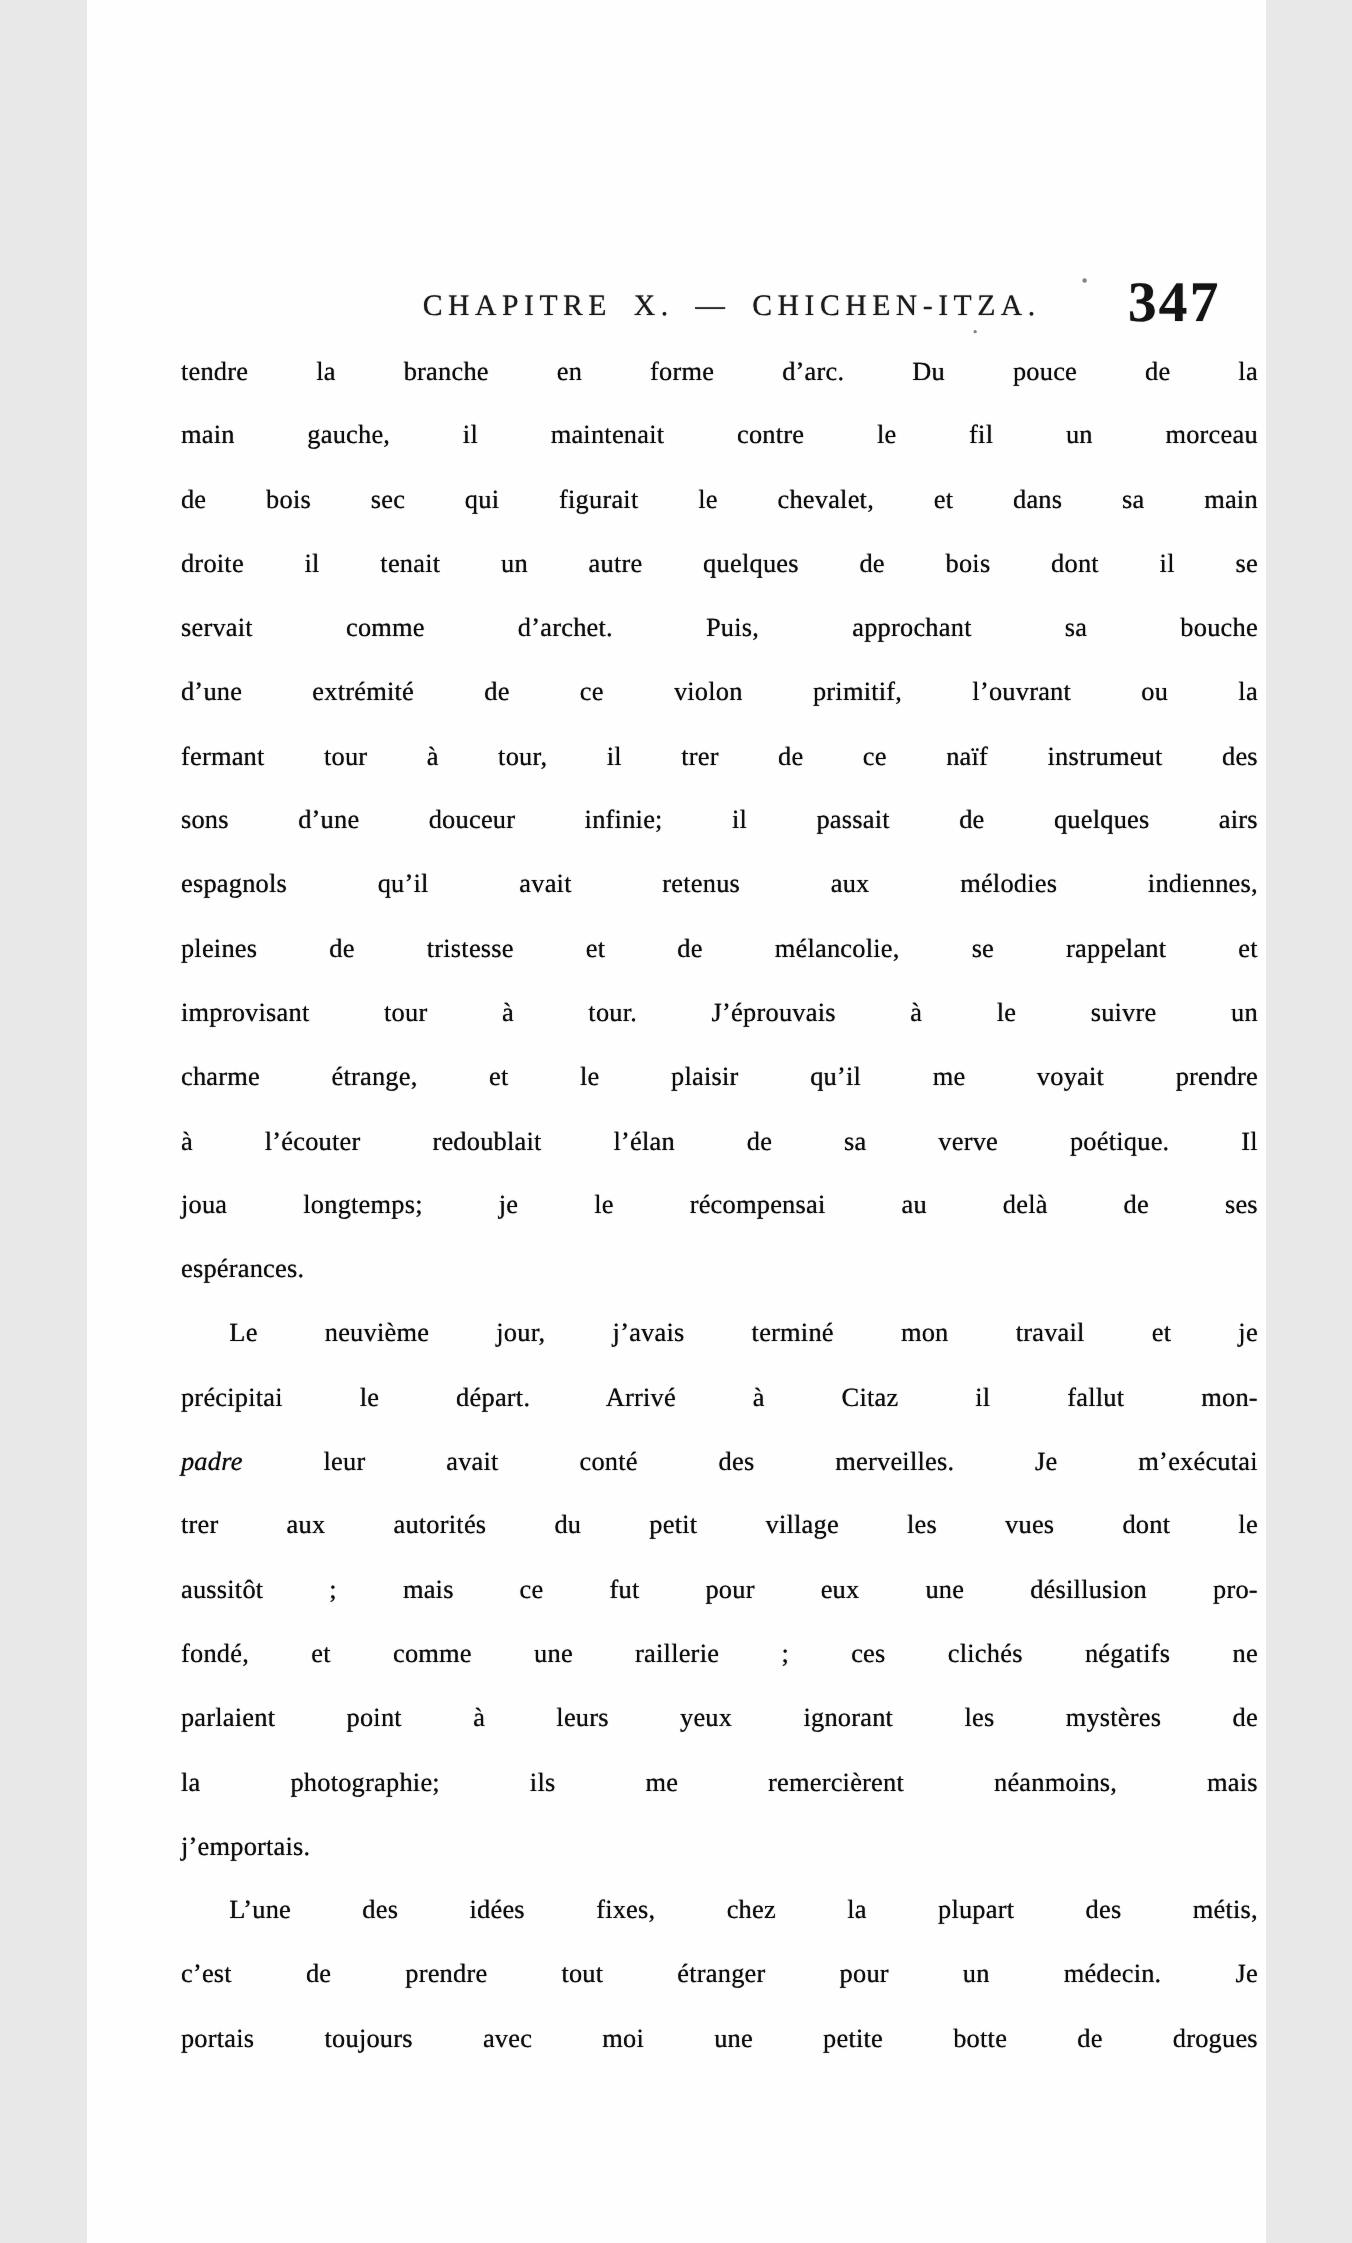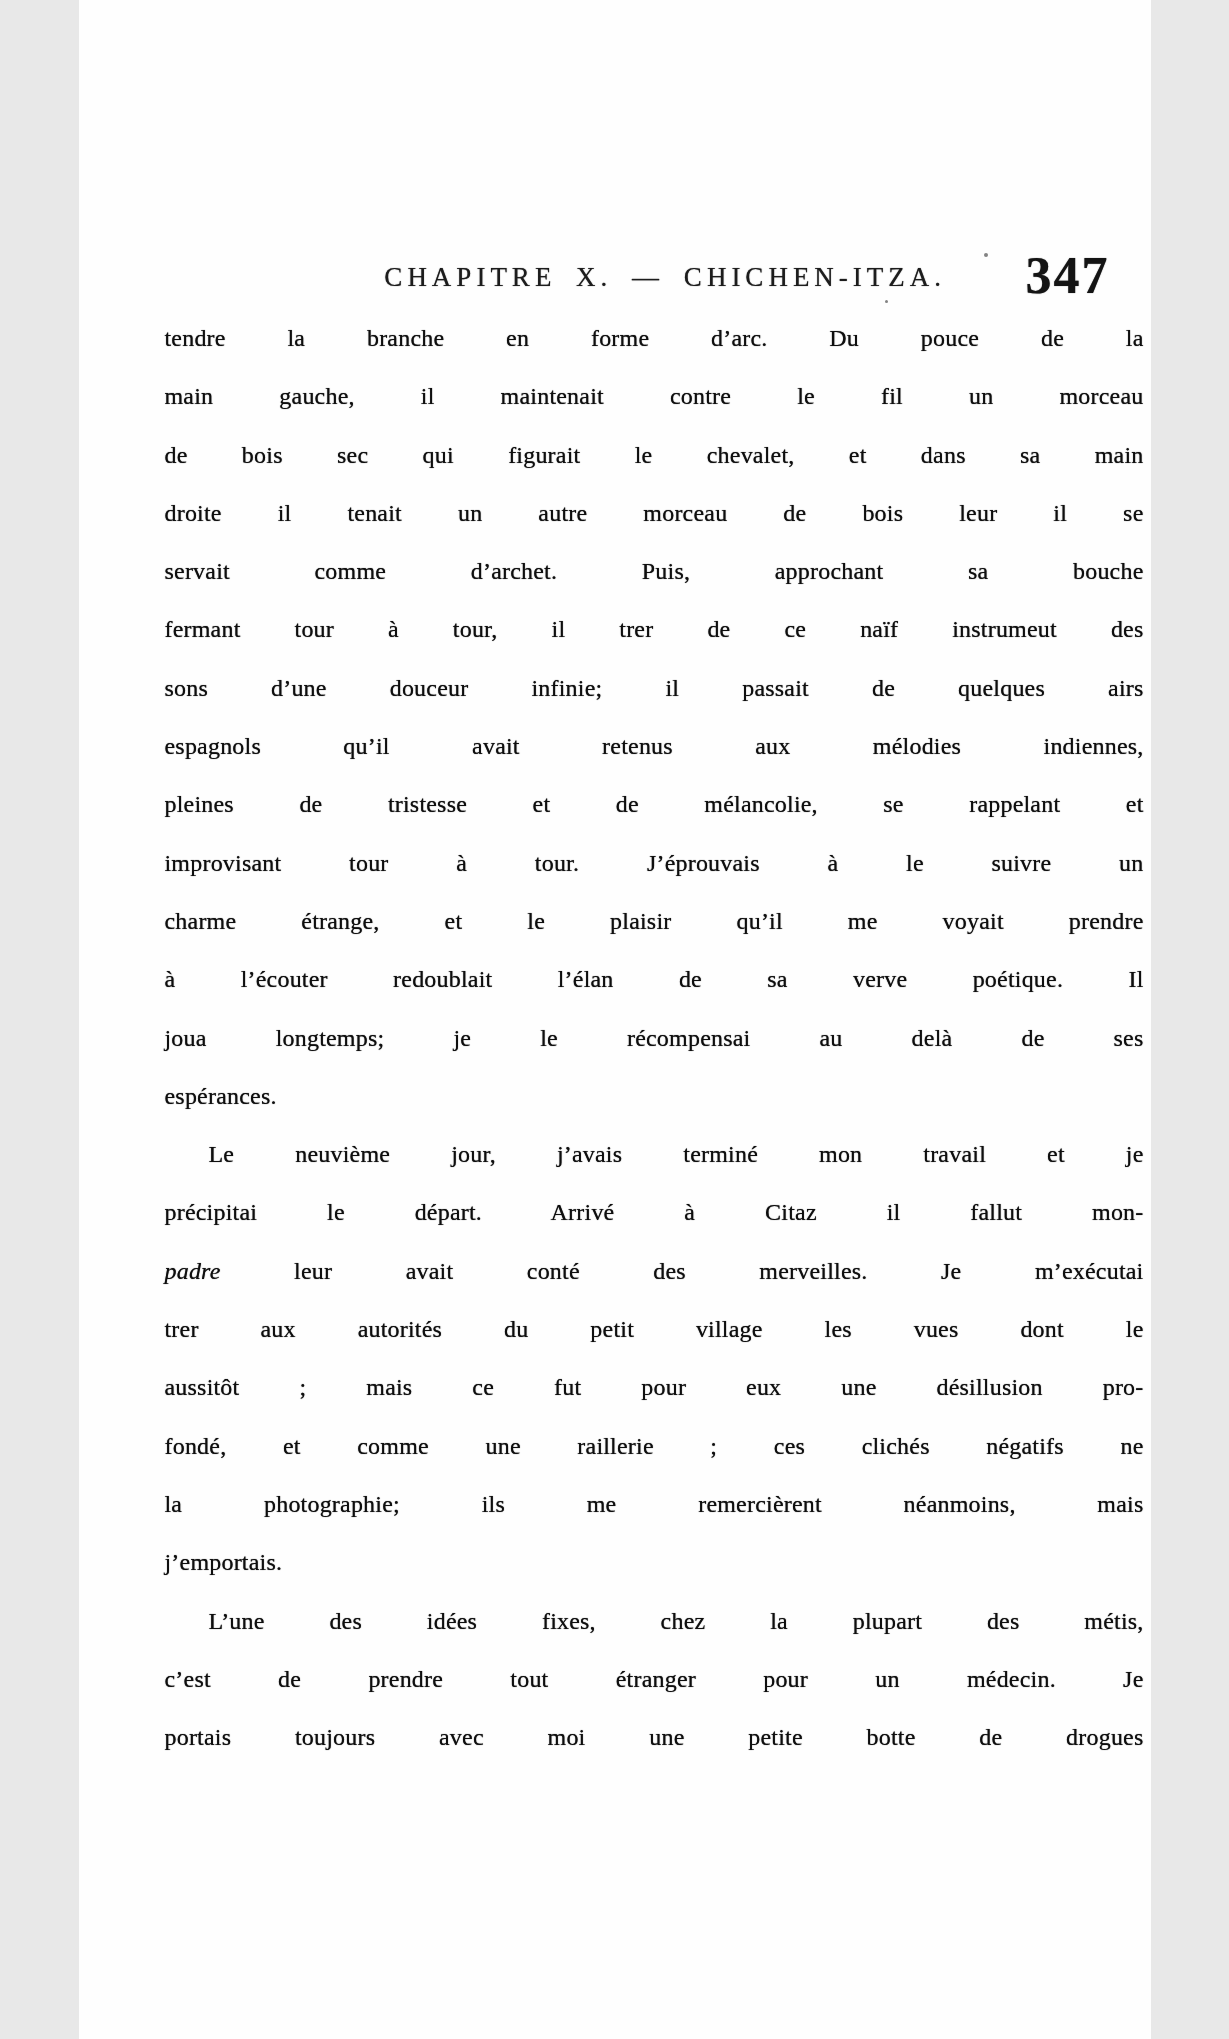--- a/index.html
+++ b/index.html
@@ -88,36 +88,38 @@
     <span class="page-number">347</span>
   </div>
 
   <div class="speck s1"></div>
   <div class="speck s2"></div>
 
   <div class="page-body">
       <div class="line"><span>tendre la branche en forme d’arc. Du pouce de la</span></div>
       <div class="line"><span>main gauche, il maintenait contre le fil un morceau</span></div>
       <div class="line"><span>de bois sec qui figurait le chevalet, et dans sa main</span></div>
-      <div class="line"><span>droite il tenait un autre morceau de bois leur il se</span></div>
+      <div class="line"><span>droite il tenait un autre quelques de bois dont il se</span></div>
       <div class="line"><span>servait comme d’archet. Puis, approchant sa bouche</span></div>
+      <div class="line"><span>d’une extrémité de ce violon primitif, l’ouvrant ou la</span></div>
       <div class="line"><span>fermant tour à tour, il trer de ce naïf instrumeut des</span></div>
       <div class="line"><span>sons d’une douceur infinie; il passait de quelques airs</span></div>
       <div class="line"><span>espagnols qu’il avait retenus aux mélodies indiennes,</span></div>
       <div class="line"><span>pleines de tristesse et de mélancolie, se rappelant et</span></div>
       <div class="line"><span>improvisant tour à tour. J’éprouvais à le suivre un</span></div>
       <div class="line"><span>charme étrange, et le plaisir qu’il me voyait prendre</span></div>
       <div class="line"><span>à l’écouter redoublait l’élan de sa verve poétique. Il</span></div>
       <div class="line"><span>joua longtemps; je le récompensai au delà de ses</span></div>
       <div class="line para-end"><span>espérances.</span></div>
       <div class="line indent"><span>Le neuvième jour, j’avais terminé mon travail et je</span></div>
       <div class="line"><span>précipitai le départ. Arrivé à Citaz il fallut mon-</span></div>
       <div class="line"><em>padre</em><span> leur avait conté des merveilles. Je m’exécutai</span></div>
       <div class="line"><span>trer aux autorités du petit village les vues dont le</span></div>
       <div class="line"><span>aussitôt ; mais ce fut pour eux une désillusion pro-</span></div>
       <div class="line"><span>fondé, et comme une raillerie ; ces clichés négatifs ne</span></div>
+      <div class="line"><span>parlaient point à leurs yeux ignorant les mystères de</span></div>
       <div class="line"><span>la photographie; ils me remercièrent néanmoins, mais</span></div>
       <div class="line para-end"><span>j’emportais.</span></div>
       <div class="line indent"><span>L’une des idées fixes, chez la plupart des métis,</span></div>
       <div class="line"><span>c’est de prendre tout étranger pour un médecin. Je</span></div>
       <div class="line"><span>portais toujours avec moi une petite botte de drogues</span></div>
     </div>
 </div>
 
 </body></html>

